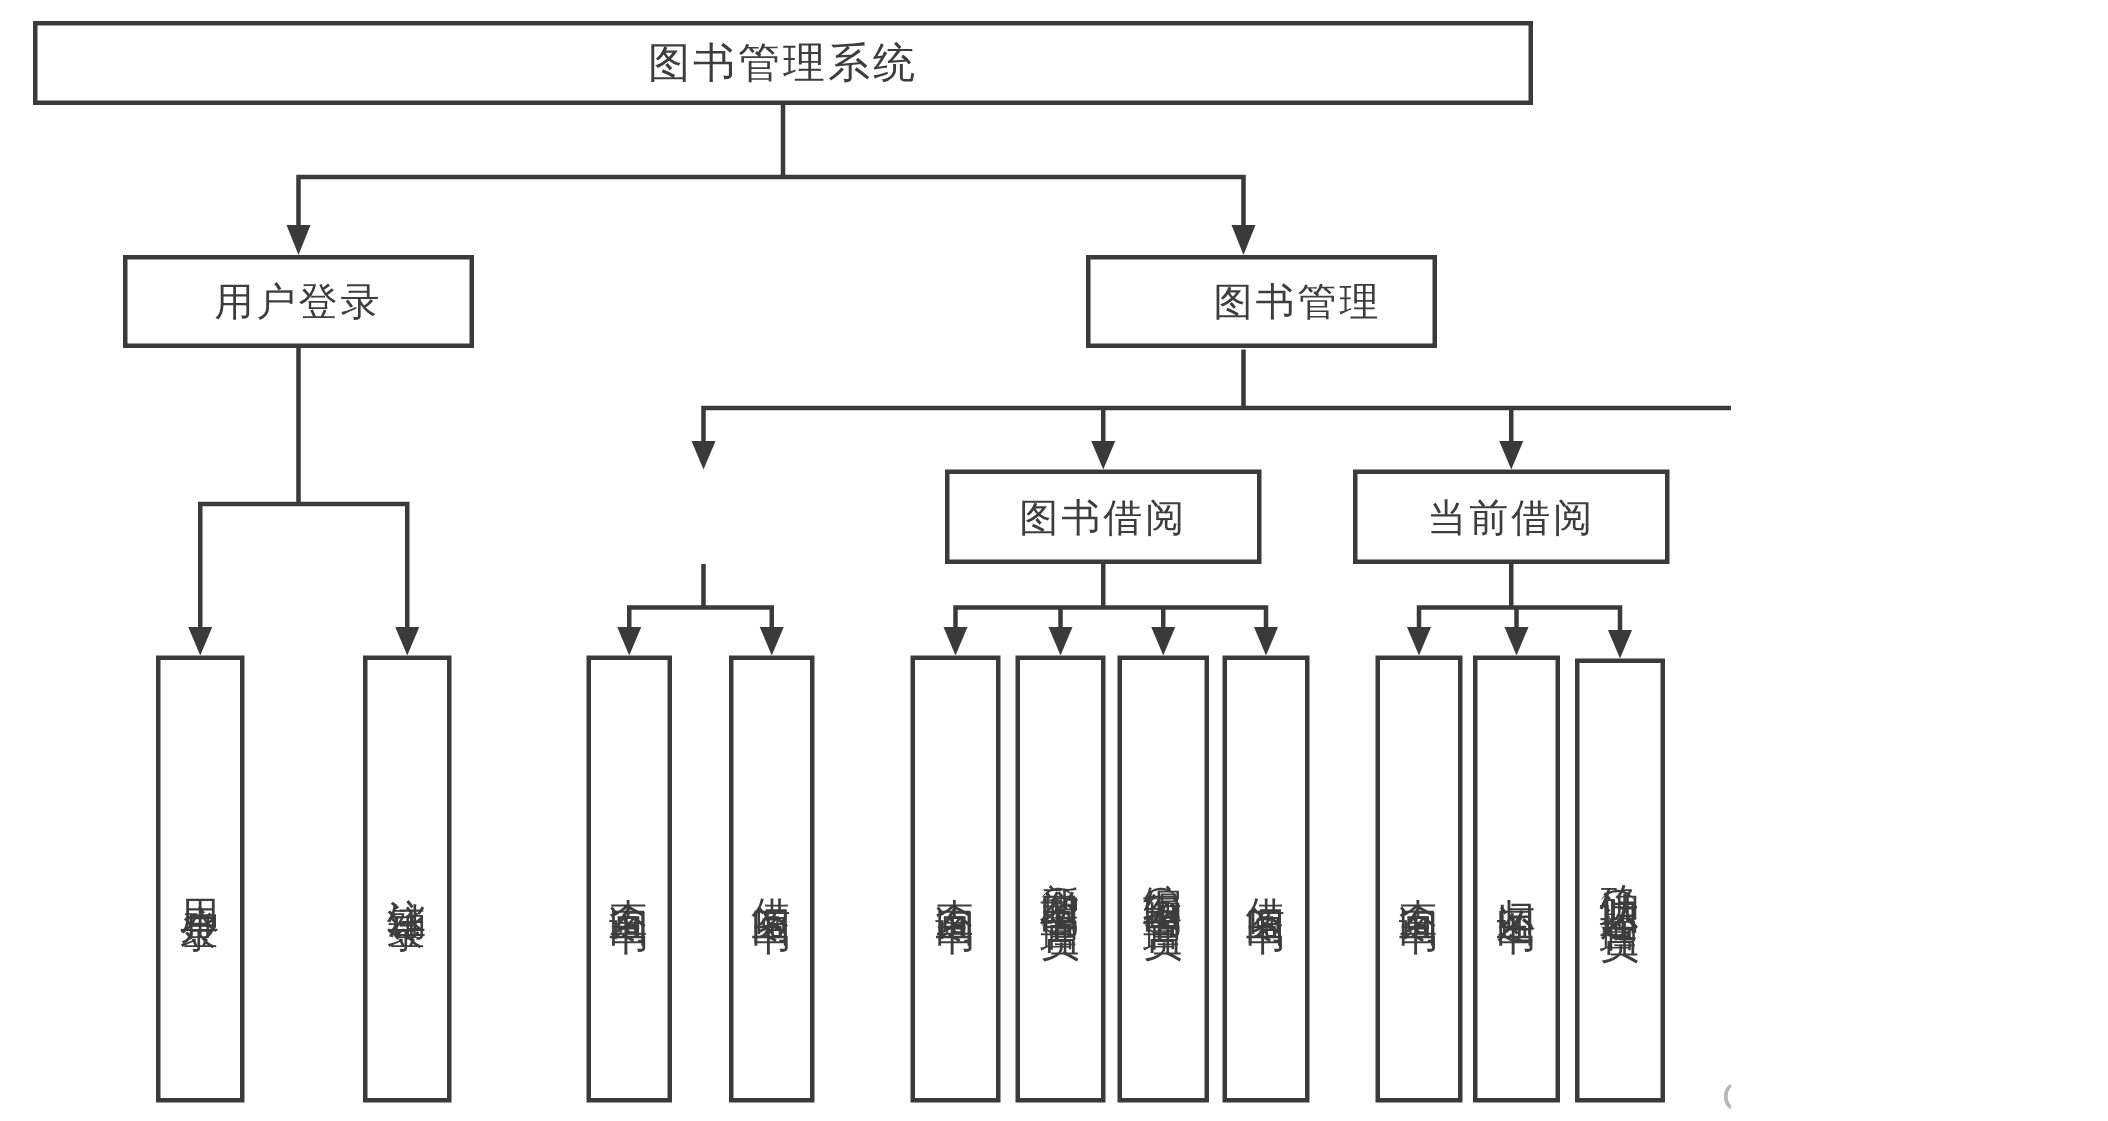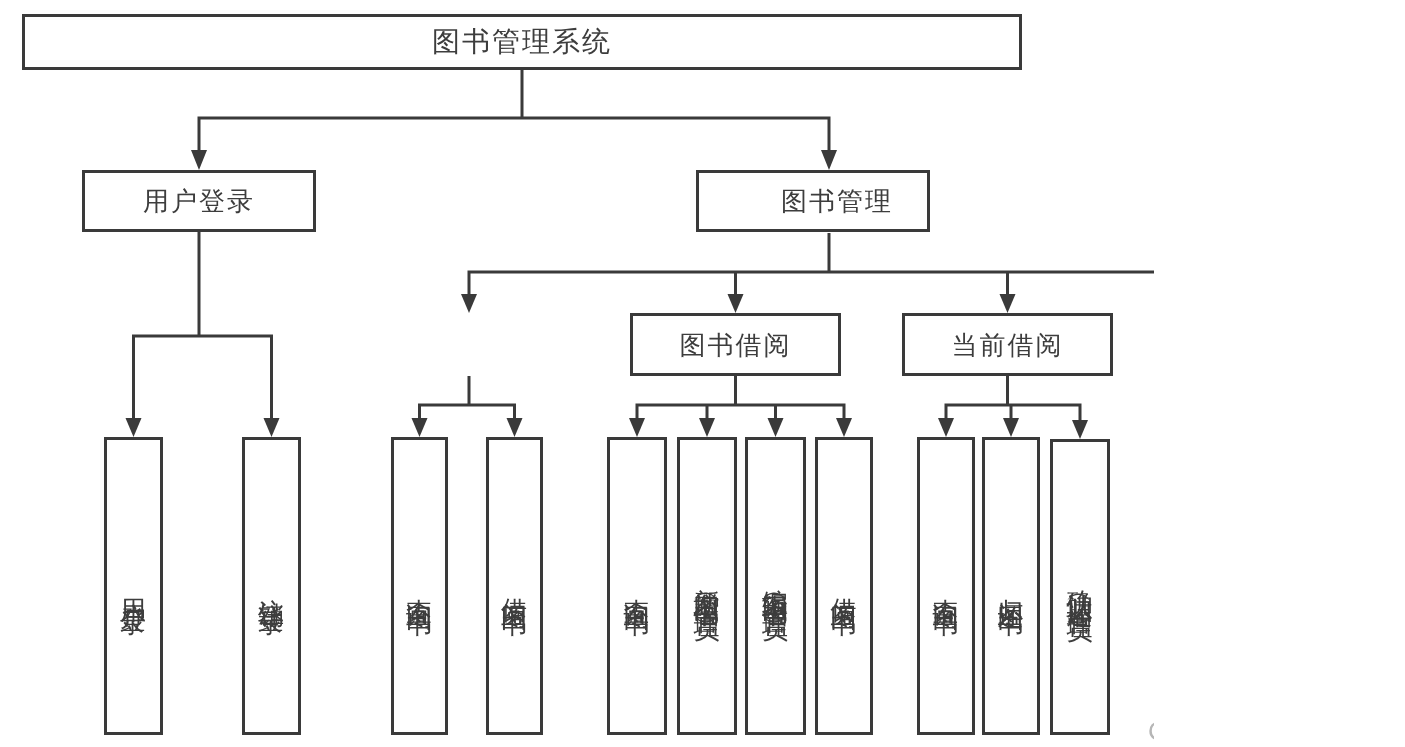--- a/index.html
+++ b/index.html
@@ -110,21 +110,21 @@
       <polygon points="1003,418 1019,418 1011,437"></polygon>
       <polygon points="1072,420 1088,420 1080,439"></polygon>
       <polygon points="1216,418 1232,418 1224,437"></polygon>
       <polygon points="1334.5,418 1350.5,418 1342.5,437"></polygon>
     </g>
   </svg>
 
   <div class="node node--title" style="left:22px; top:14px; width:1000px; height:56px;">图书管理系统</div>
 
   <div class="node node--branch" style="left:82px; top:170px; width:234px; height:62px;">用户登录</div>
-  <div class="node node--branch" style="left:696px; top:170px; width:234px; height:62px;padding-left:48px;">图书管理</div>
+  <div class="node node--branch" style="left:724px; top:170px; width:234px; height:62px;padding-left:48px;">图书管理</div>
 
   <div class="node node--branch" style="left:630px; top:313px; width:211px; height:63px;">图书借阅</div>
   <div class="node node--branch" style="left:902px; top:313px; width:211px; height:63px;">当前借阅</div>
 
   <div class="leaf" style="left:104px; top:437px; width:59px; height:298px;">
     <span>用户登录</span>
   </div>
   <div class="leaf" style="left:242px; top:437px; width:59px; height:298px;">
     <span>注销登录</span>
   </div>

